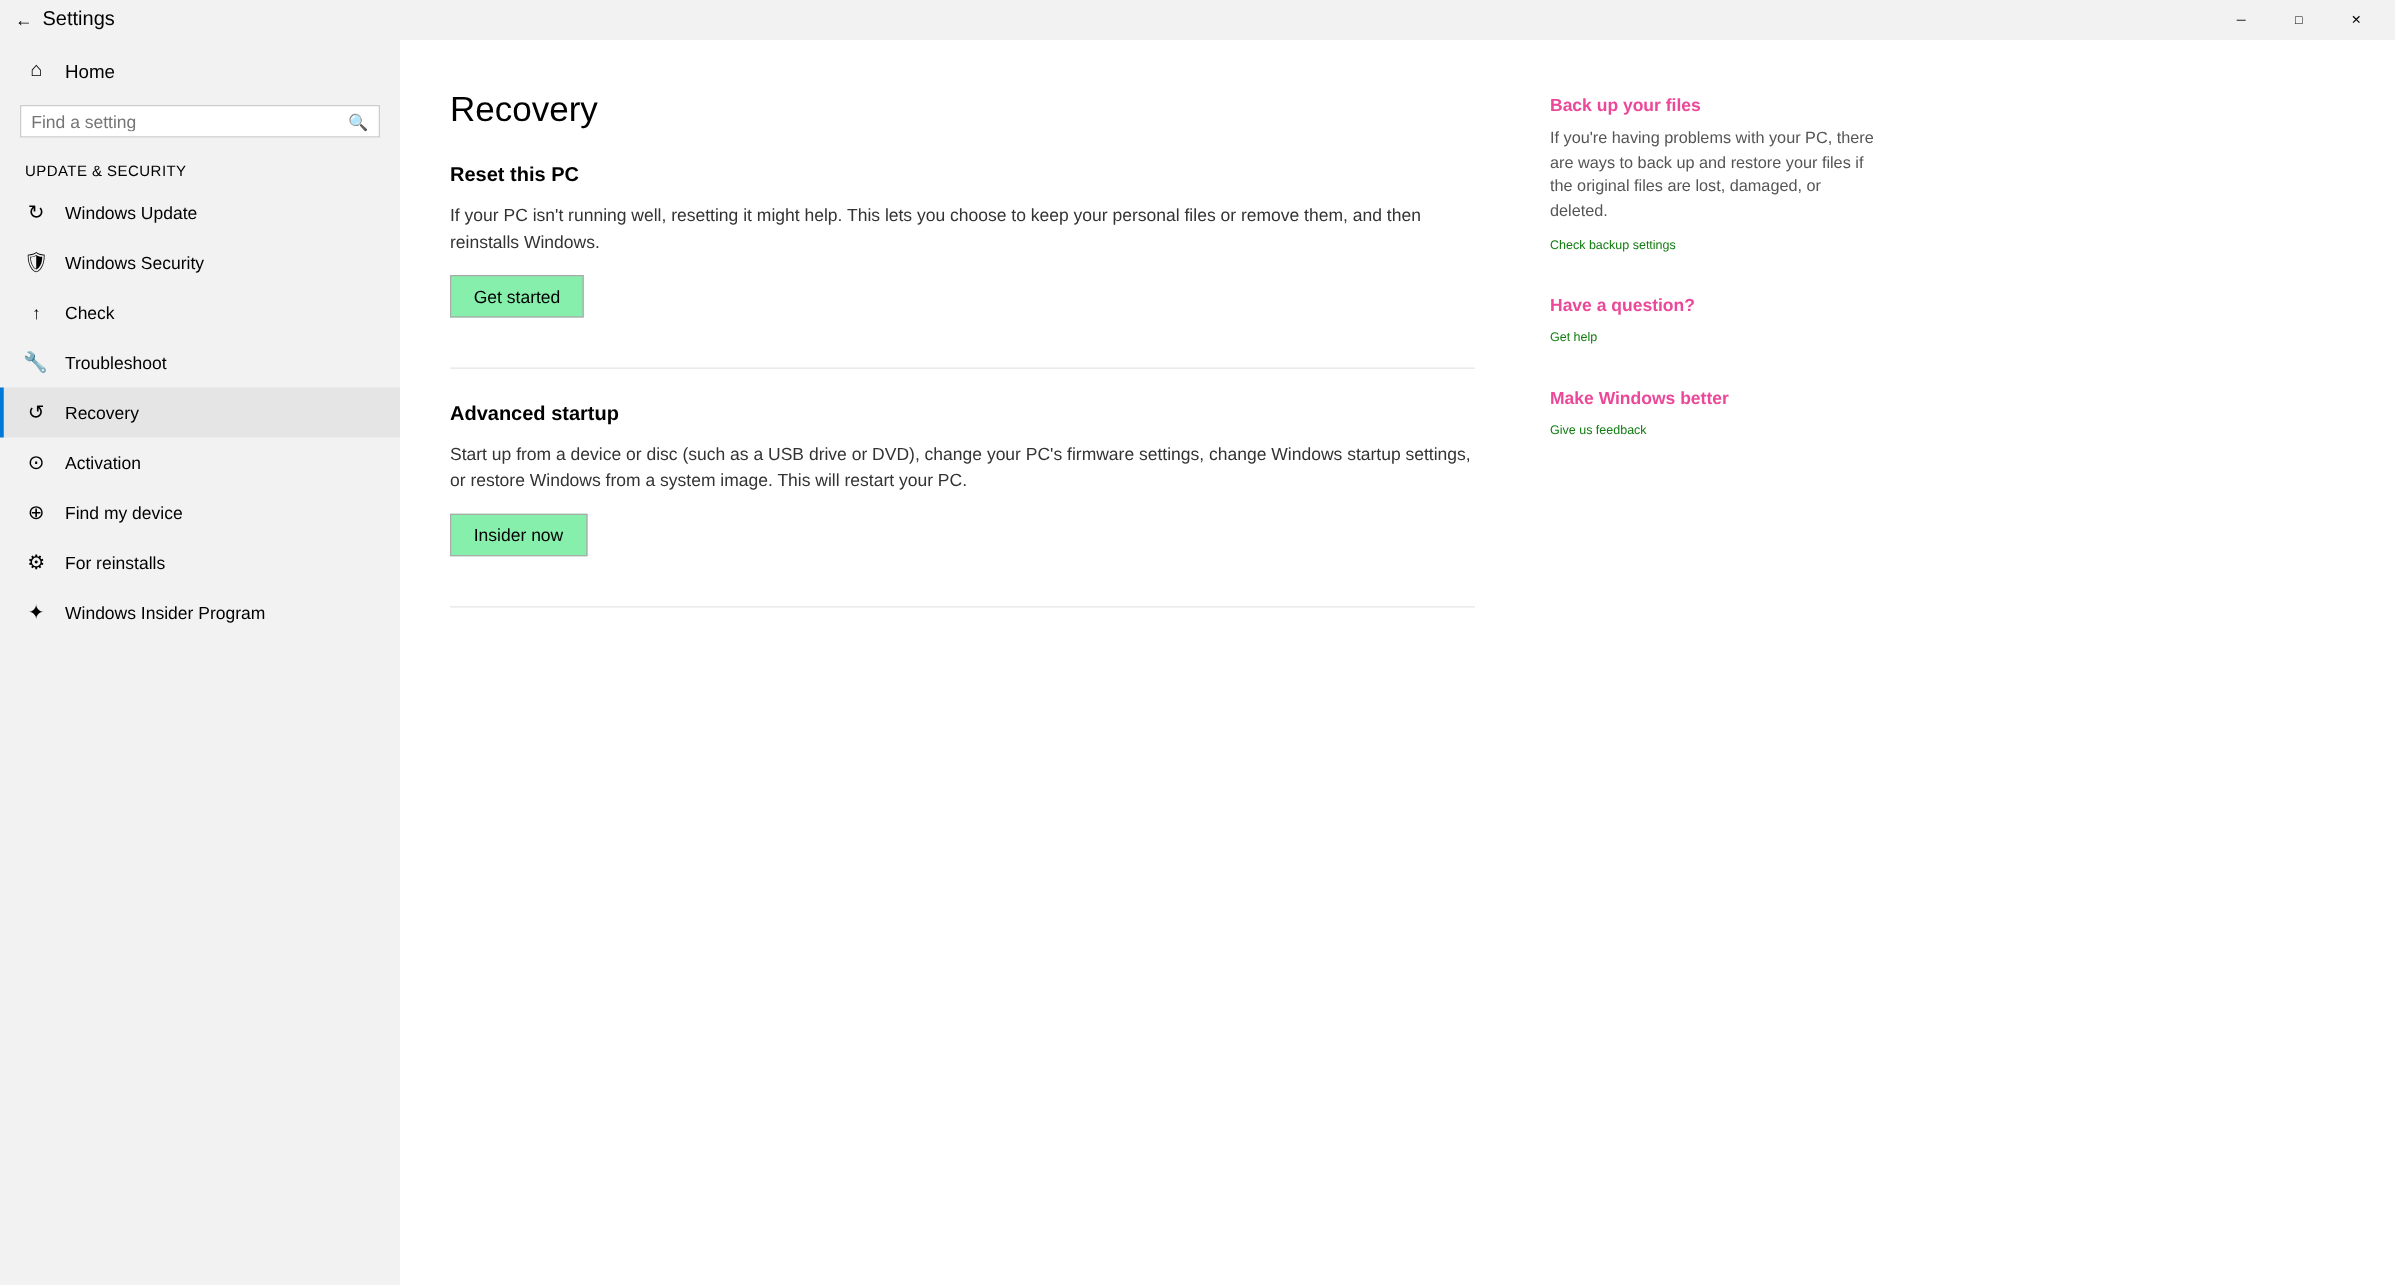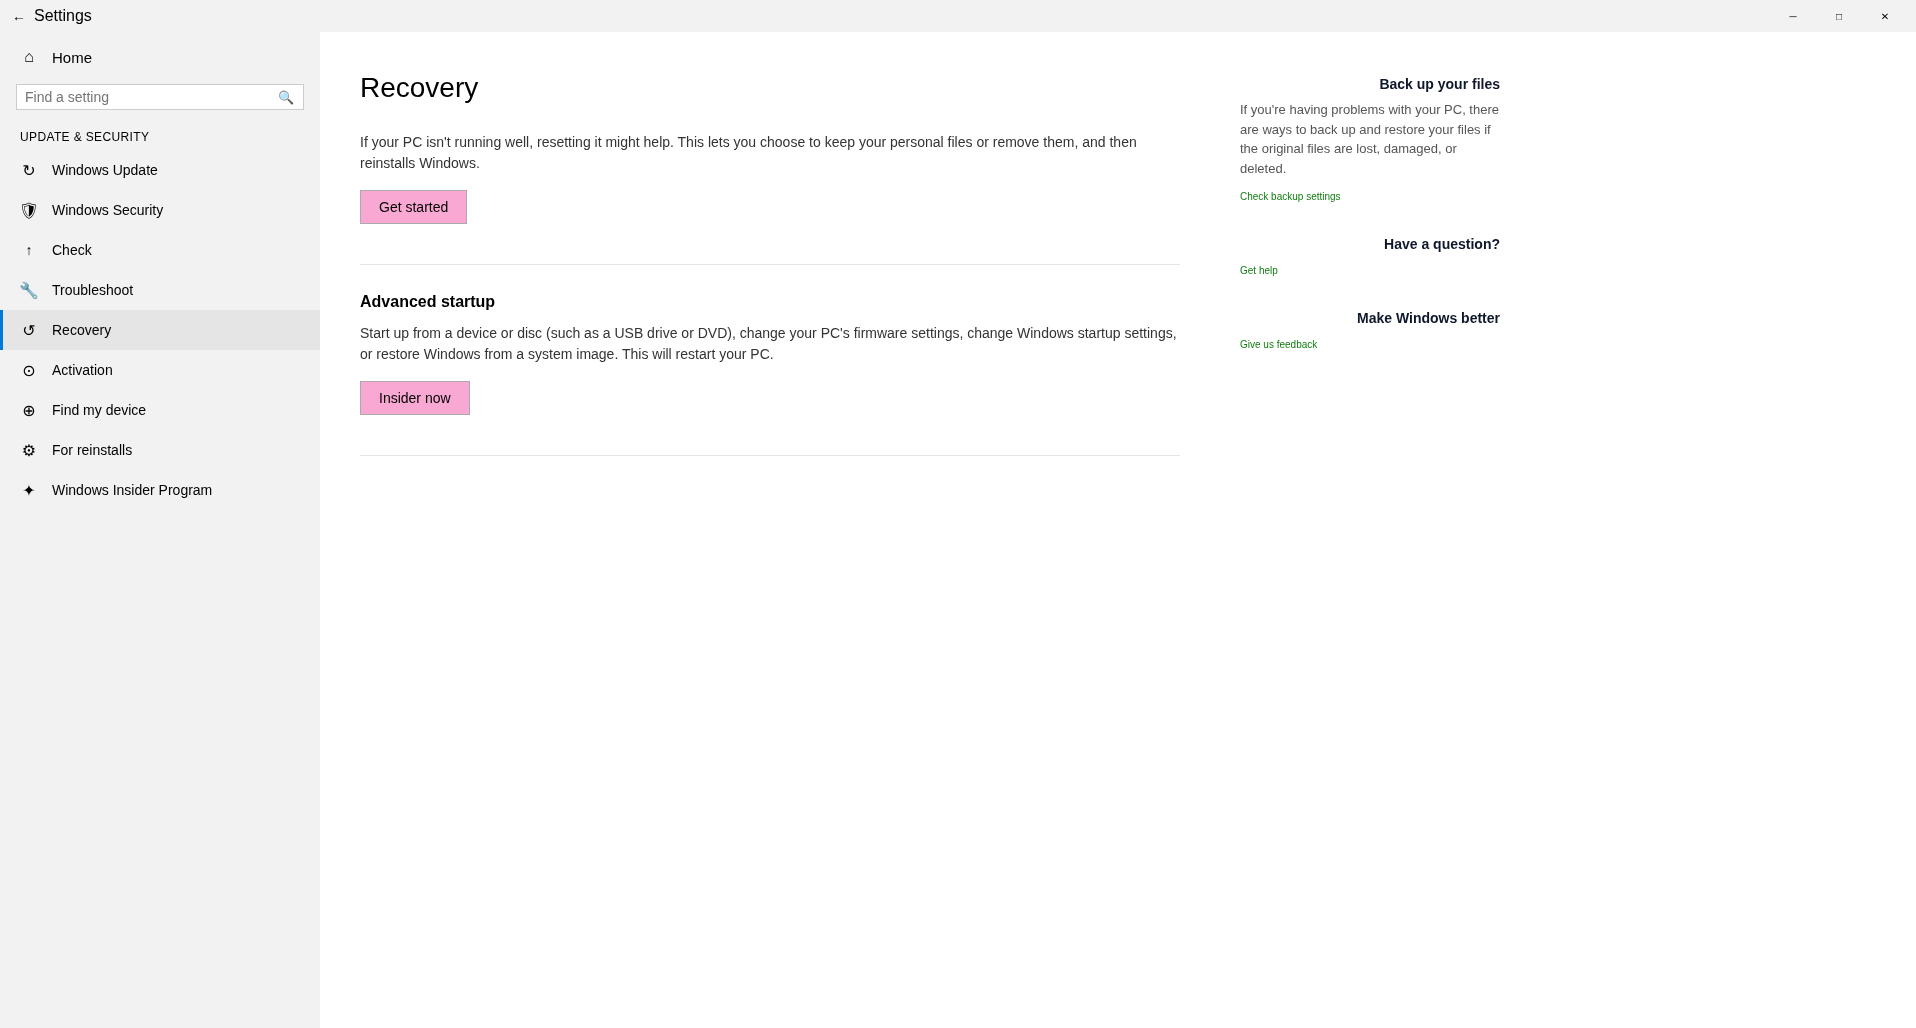--- a/index.html
+++ b/index.html
@@ -172,21 +172,21 @@
     .section-desc {
       font-size: 14px;
       color: #333;
       line-height: 1.5;
       margin-bottom: 16px;
     }
 
     .btn {
       display: inline-block;
       padding: 8px 18px;
-      background: #f9a8d4;
+      background: #86efac;
       border: 1px solid #aaa;
       font-size: 14px;
       cursor: pointer;
       color: #000;
       margin-bottom: 32px;
     }
 
     .divider {
       border: none;
       border-top: 1px solid #e5e5e5;
@@ -207,23 +207,22 @@
       padding-top: 4px;
     }
 
     .right-section {
       margin-bottom: 32px;
     }
 
     .right-title {
       font-size: 14px;
       font-weight: 600;
-      color: #0f172a;
+      color: #ec4899;
       margin-bottom: 8px;
-      text-align: right;
     }
 
     .right-desc {
       font-size: 13px;
       color: #555;
       line-height: 1.5;
       margin-bottom: 8px;
     }
   </style>
 </head>
@@ -293,20 +292,21 @@
       <span>Windows Insider Program</span>
     </div>
   </div>
 
   <div class="main-content">
     <div class="content-area">
 
       <h1 class="page-title">Recovery</h1>
 
       <div>
+        <h2 class="section-title">Reset this PC</h2>
         <p class="section-desc">If your PC isn't running well, resetting it might help. This lets you choose to keep your personal files or remove them, and then reinstalls Windows.</p>
         <button class="btn">Get started</button>
       </div>
 
       <hr class="divider">
 
       <div>
         <h2 class="section-title">Advanced startup</h2>
         <p class="section-desc">Start up from a device or disc (such as a USB drive or DVD), change your PC's firmware settings, change Windows startup settings, or restore Windows from a system image. This will restart your PC.</p>
         <button class="btn">Insider now</button>

